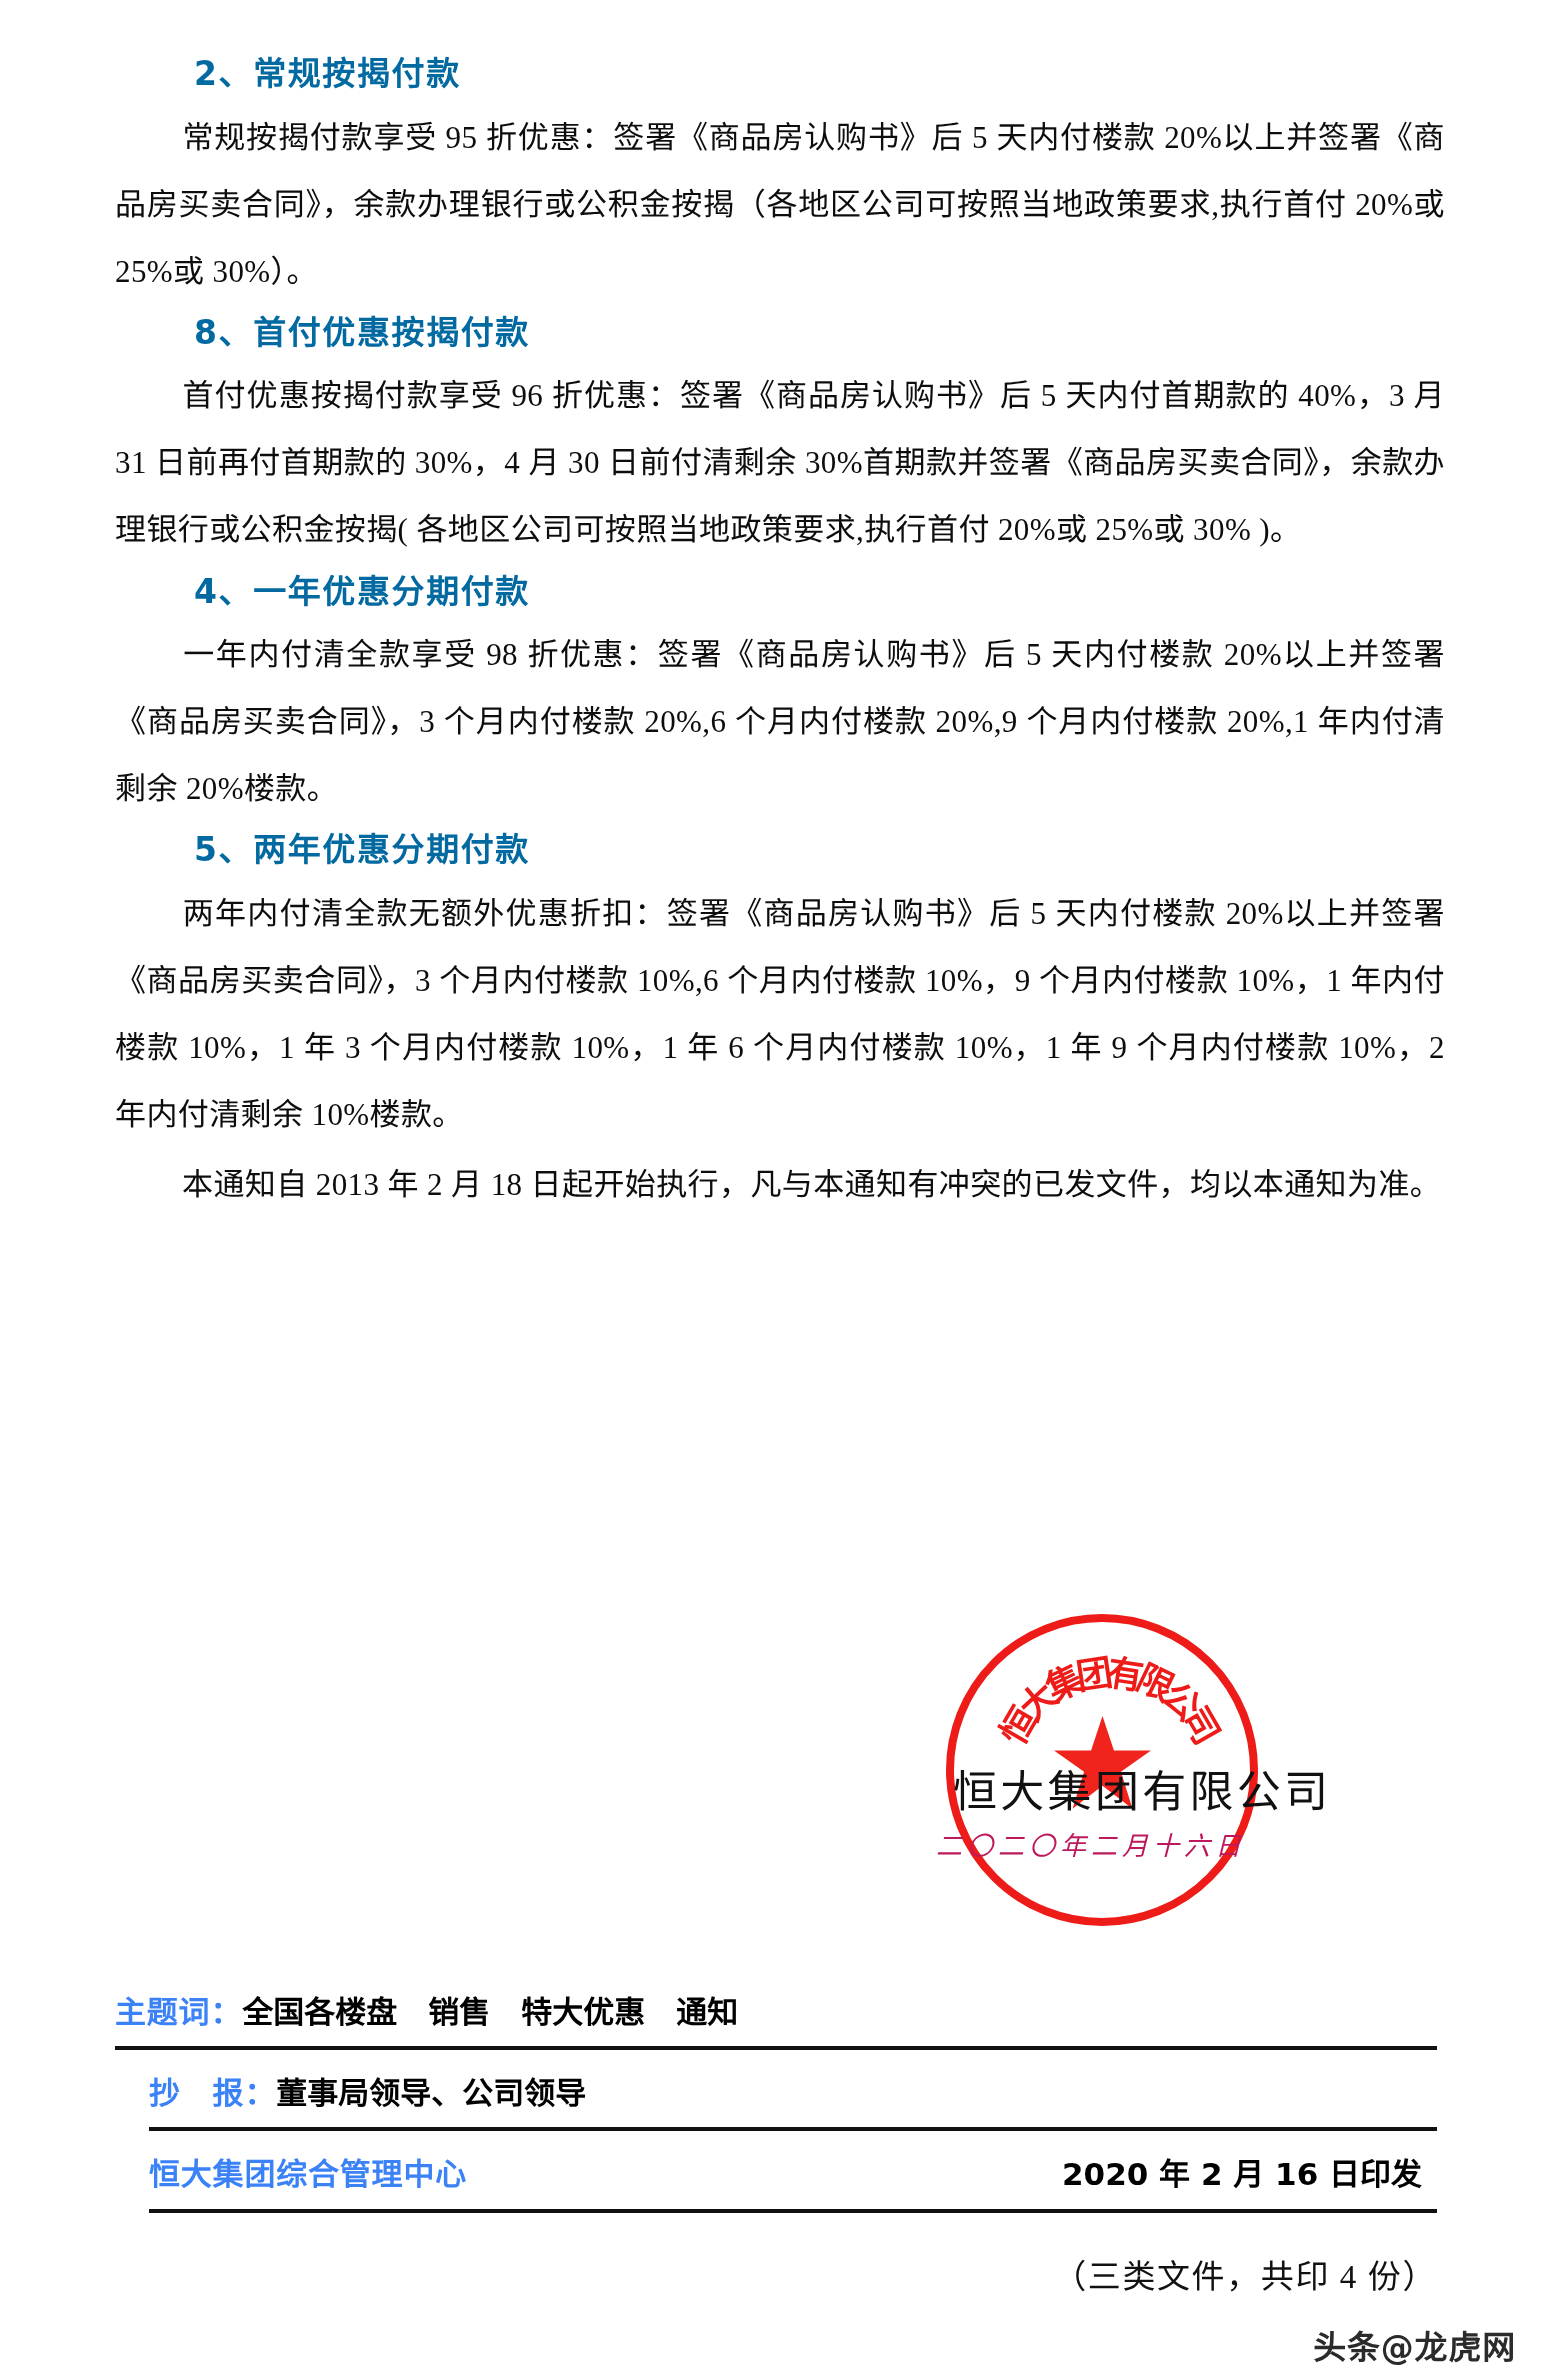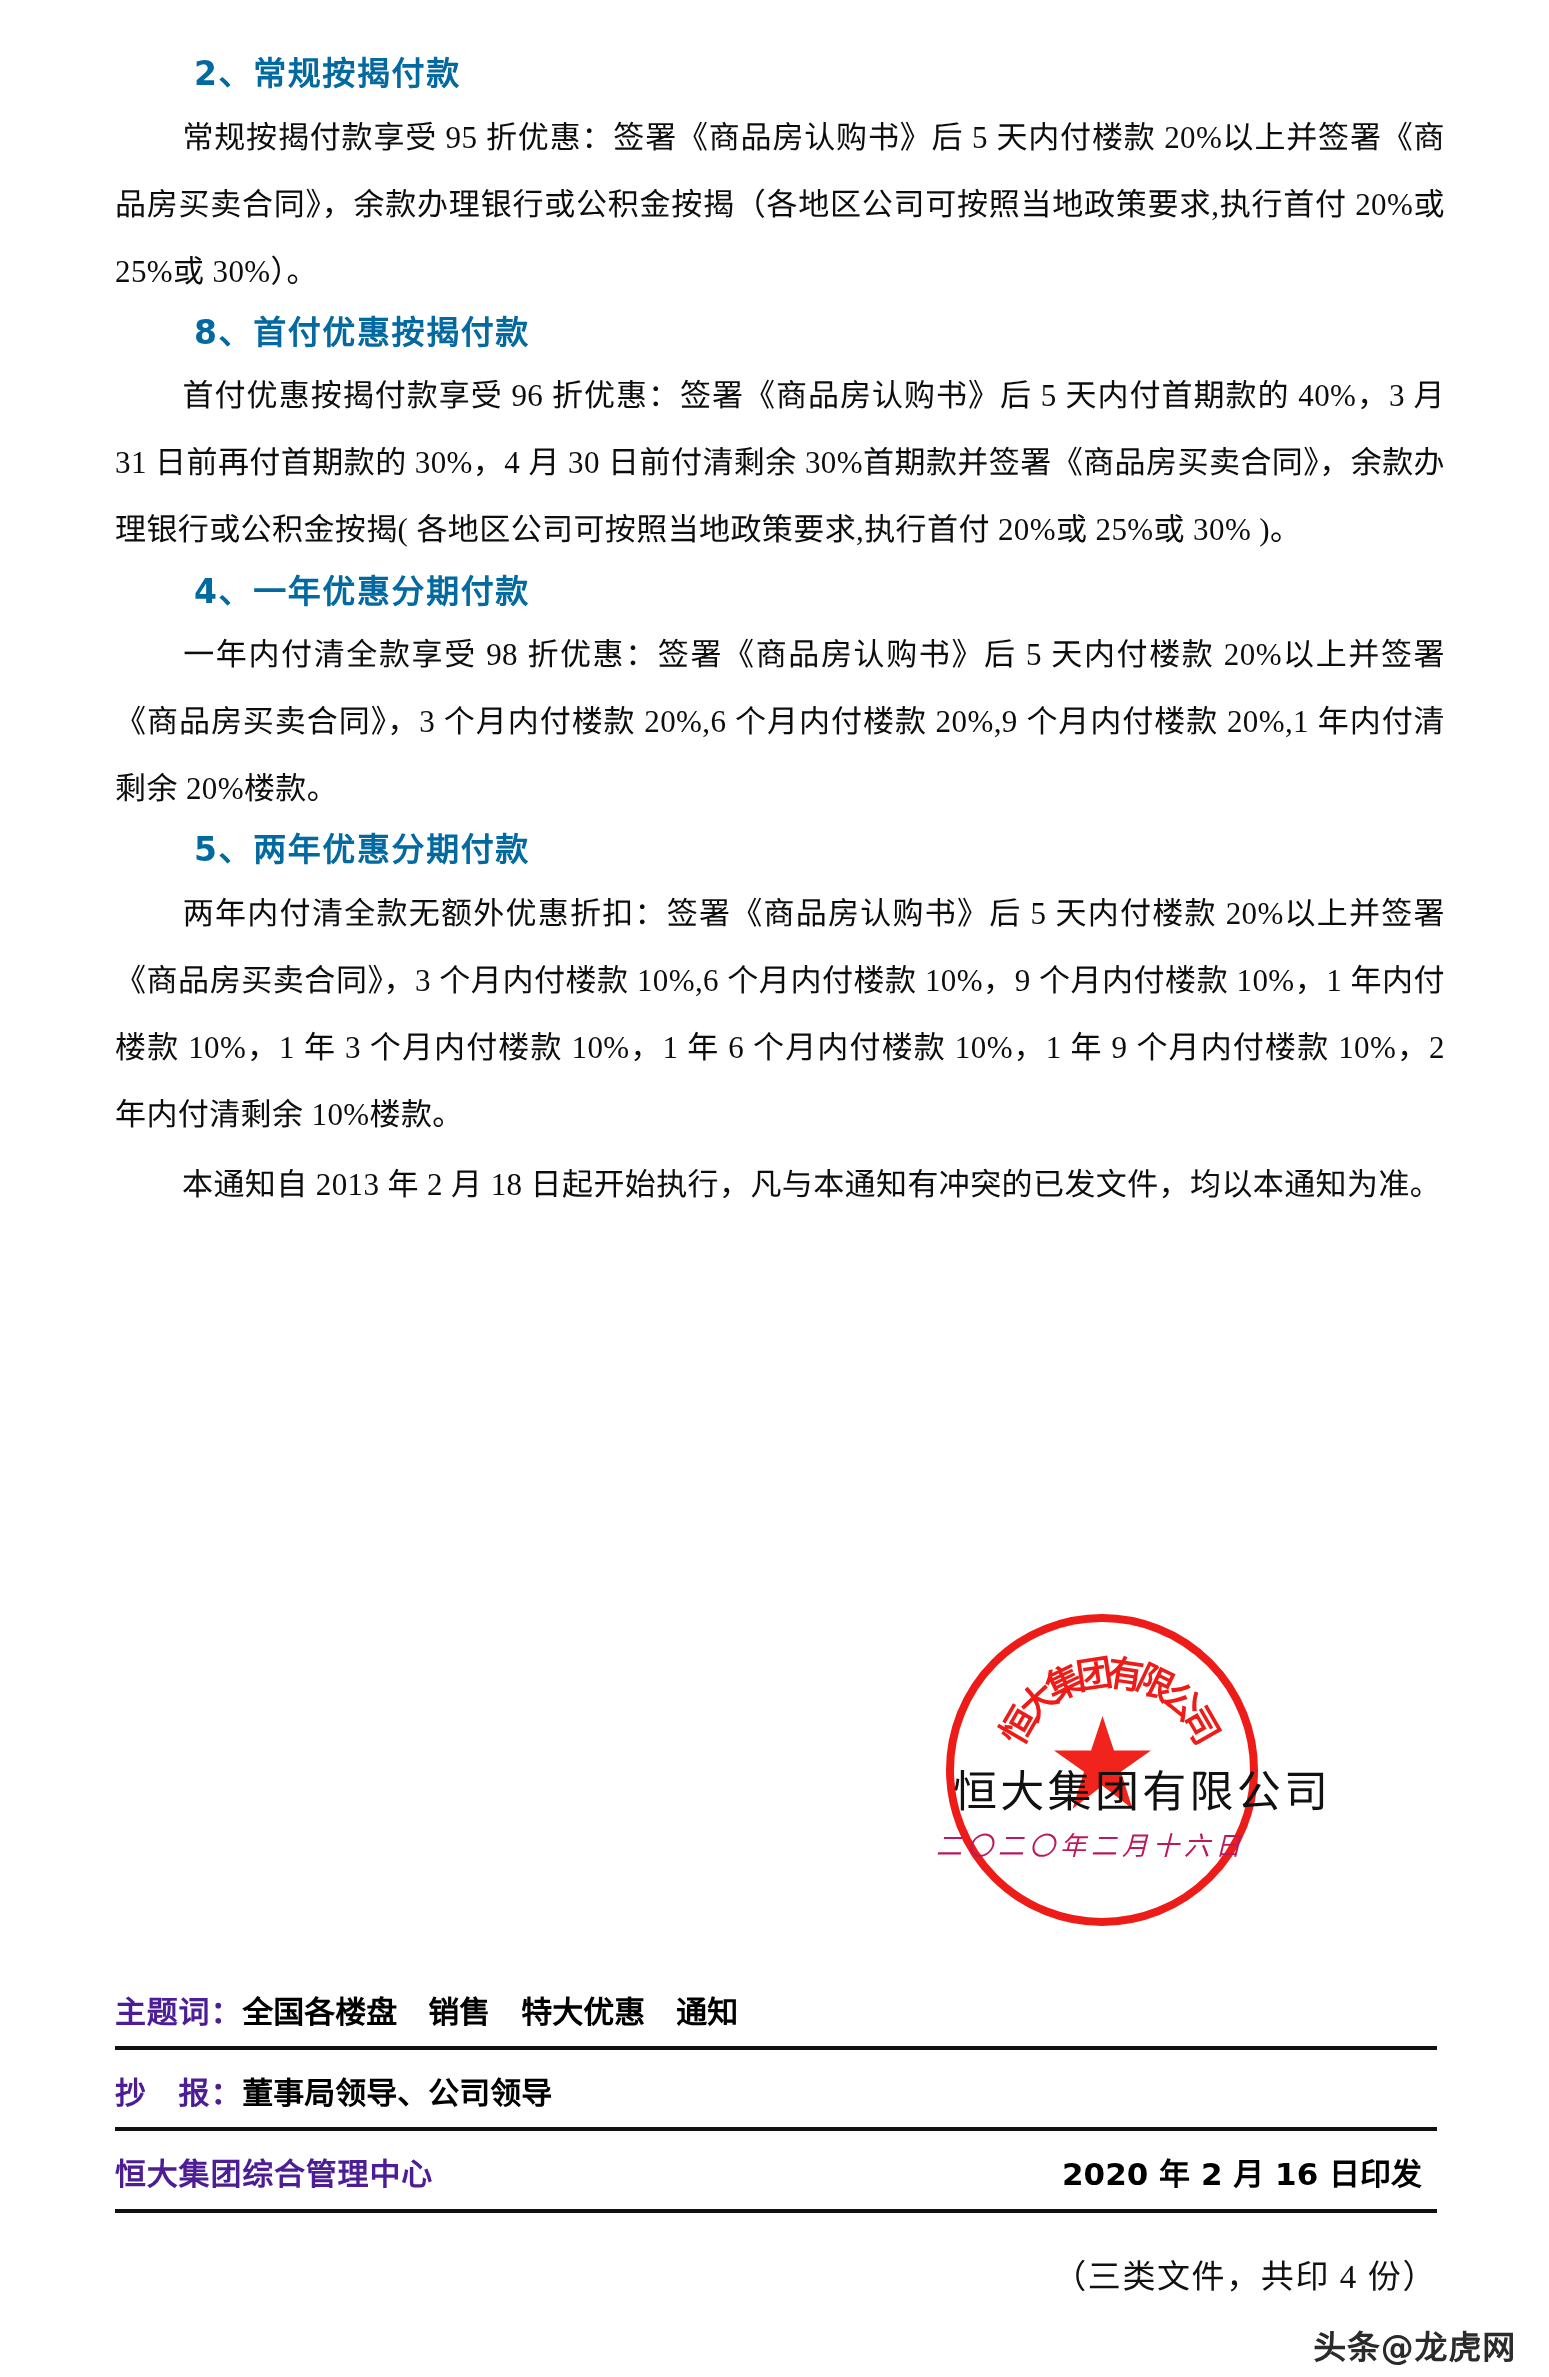--- a/index.html
+++ b/index.html
@@ -142,29 +142,29 @@
     width: 1322px;
   }
   .frow {
     position: relative;
     padding-bottom: 8.2px;
     border-bottom: 2.5px solid #111111;
     margin-bottom: 0;
     min-height: 51px;
   }
   .frow.thick { border-bottom-width: 4.1px; }
-  .frow + .frow { margin-top: 18px; }
+  .frow + .frow { margin-top: 18px; margin-left: 34px; }
 
   .flabel {
     font-family: "DejaVu Sans", "Liberation Sans", sans-serif;
     font-weight: 700;
     font-size: 31px;
     letter-spacing: 0.8px;
     white-space: nowrap;
-    color: #4c1d95;
+    color: #3b82f6;
   }
   .fkeywords {
     font-family: "DejaVu Sans", "Liberation Sans", sans-serif;
     font-weight: 700;
     font-size: 31px;
     color: #000000;
   }
   .frow-split {
     display: flex;
     justify-content: space-between;

